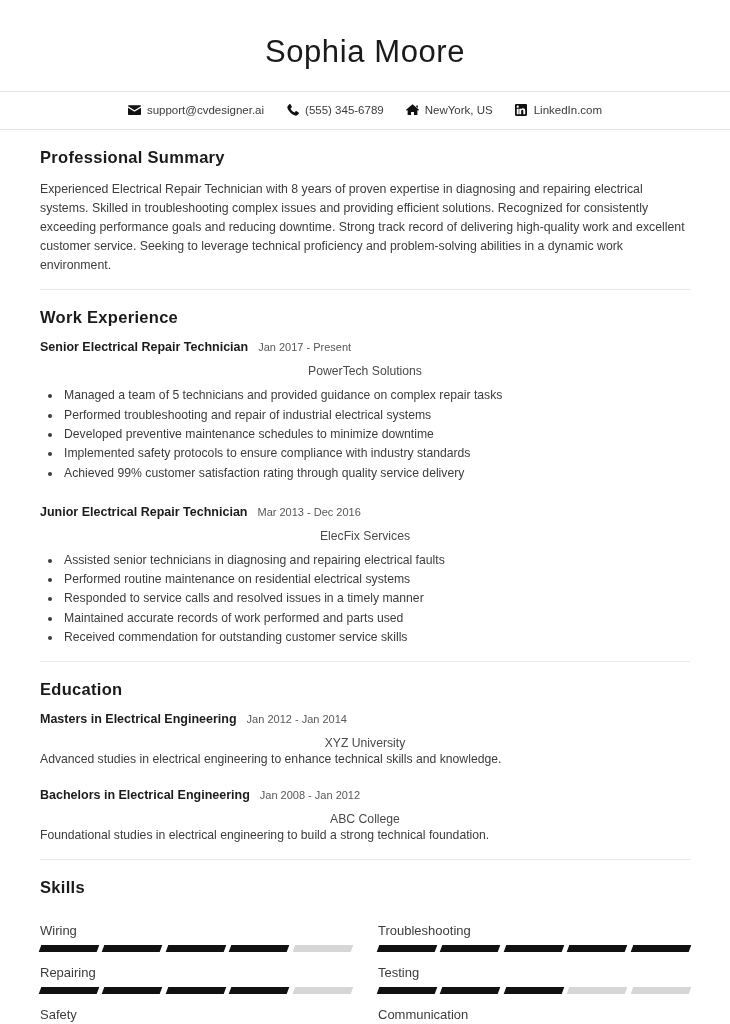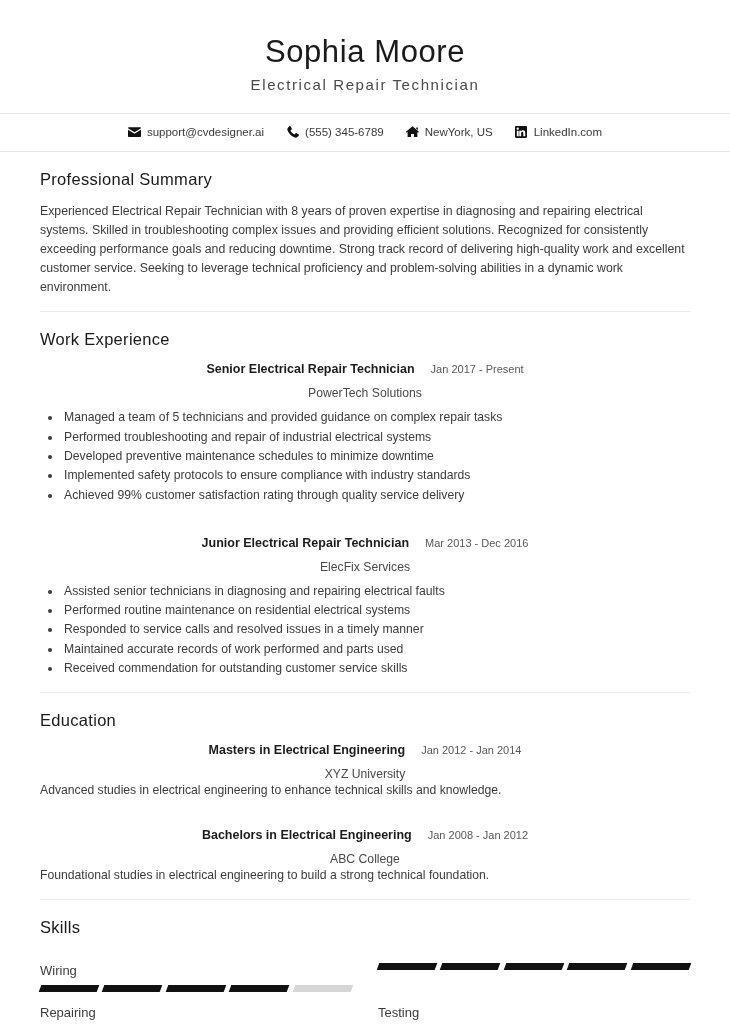--- a/index.html
+++ b/index.html
@@ -79,43 +79,42 @@
   .section { padding-top: 18px; }
 
   .section-divider {
     height: 1px;
     background: #e8e8e8;
     margin: 14px 0 0 0;
   }
 
   .section-title {
     font-size: 16.5px;
-    font-weight: normal;
+    font-weight: bold;
     color: #1a1a1a;
     letter-spacing: 0.3px;
     margin-bottom: 13px;
   }
 
   .summary-text {
     font-size: 12.3px;
     line-height: 1.56;
     color: #3c3c3c;
     text-align: left;
   }
 
   
   .entry { margin-bottom: 6px; }
   .entry:last-child { margin-bottom: 0; }
 
   .entry-head {
     display: flex;
-    justify-content: center;
+    justify-content: flex-start;
     align-items: baseline;
-    gap: 16px;
-    margin-top: 9px;
+    gap: 10px;
   }
   .entry-title {
     font-size: 12.5px;
     font-weight: bold;
     color: #1c1c1c;
   }
   .entry-date {
     font-size: 11px;
     color: #585858;
     white-space: nowrap;
@@ -176,21 +175,20 @@
   }
   .seg.on { background: #111111; }
 </style>
 </head>
 <body>
 
 <div class="page">
 
   <div class="header">
     <div class="name">Sophia Moore</div>
-    <div class="job-title">Electrical Repair Technician</div>
   </div>
 
   <div class="rule-full"></div>
 
   <div class="contact-bar" id="contact-bar">
       <div class="contact-item">
         <span class="ic">
           <svg viewBox="0 0 16 12" width="13" height="10" fill="currentColor">
             <path d="M0 1.2C0 .54.54 0 1.2 0h13.6C15.46 0 16 .54 16 1.2v.3L8 6.4 0 1.5v-.3zM0 3.1l7.6 4.65c.25.15.55.15.8 0L16 3.1v7.7c0 .66-.54 1.2-1.2 1.2H1.2C.54 12 0 11.46 0 10.8V3.1z"></path>
           </svg>
@@ -303,20 +301,21 @@
             <div class="skill-name">Wiring</div>
             <div class="skill-bar">
               <div class="seg on"></div>
               <div class="seg on"></div>
               <div class="seg on"></div>
               <div class="seg on"></div>
               <div class="seg"></div>
             </div>
           </div>
           <div class="skill">
+            <div class="skill-name">Troubleshooting</div>
             <div class="skill-bar">
               <div class="seg on"></div>
               <div class="seg on"></div>
               <div class="seg on"></div>
               <div class="seg on"></div>
               <div class="seg on"></div>
             </div>
           </div>
           <div class="skill">
             <div class="skill-name">Repairing</div>

